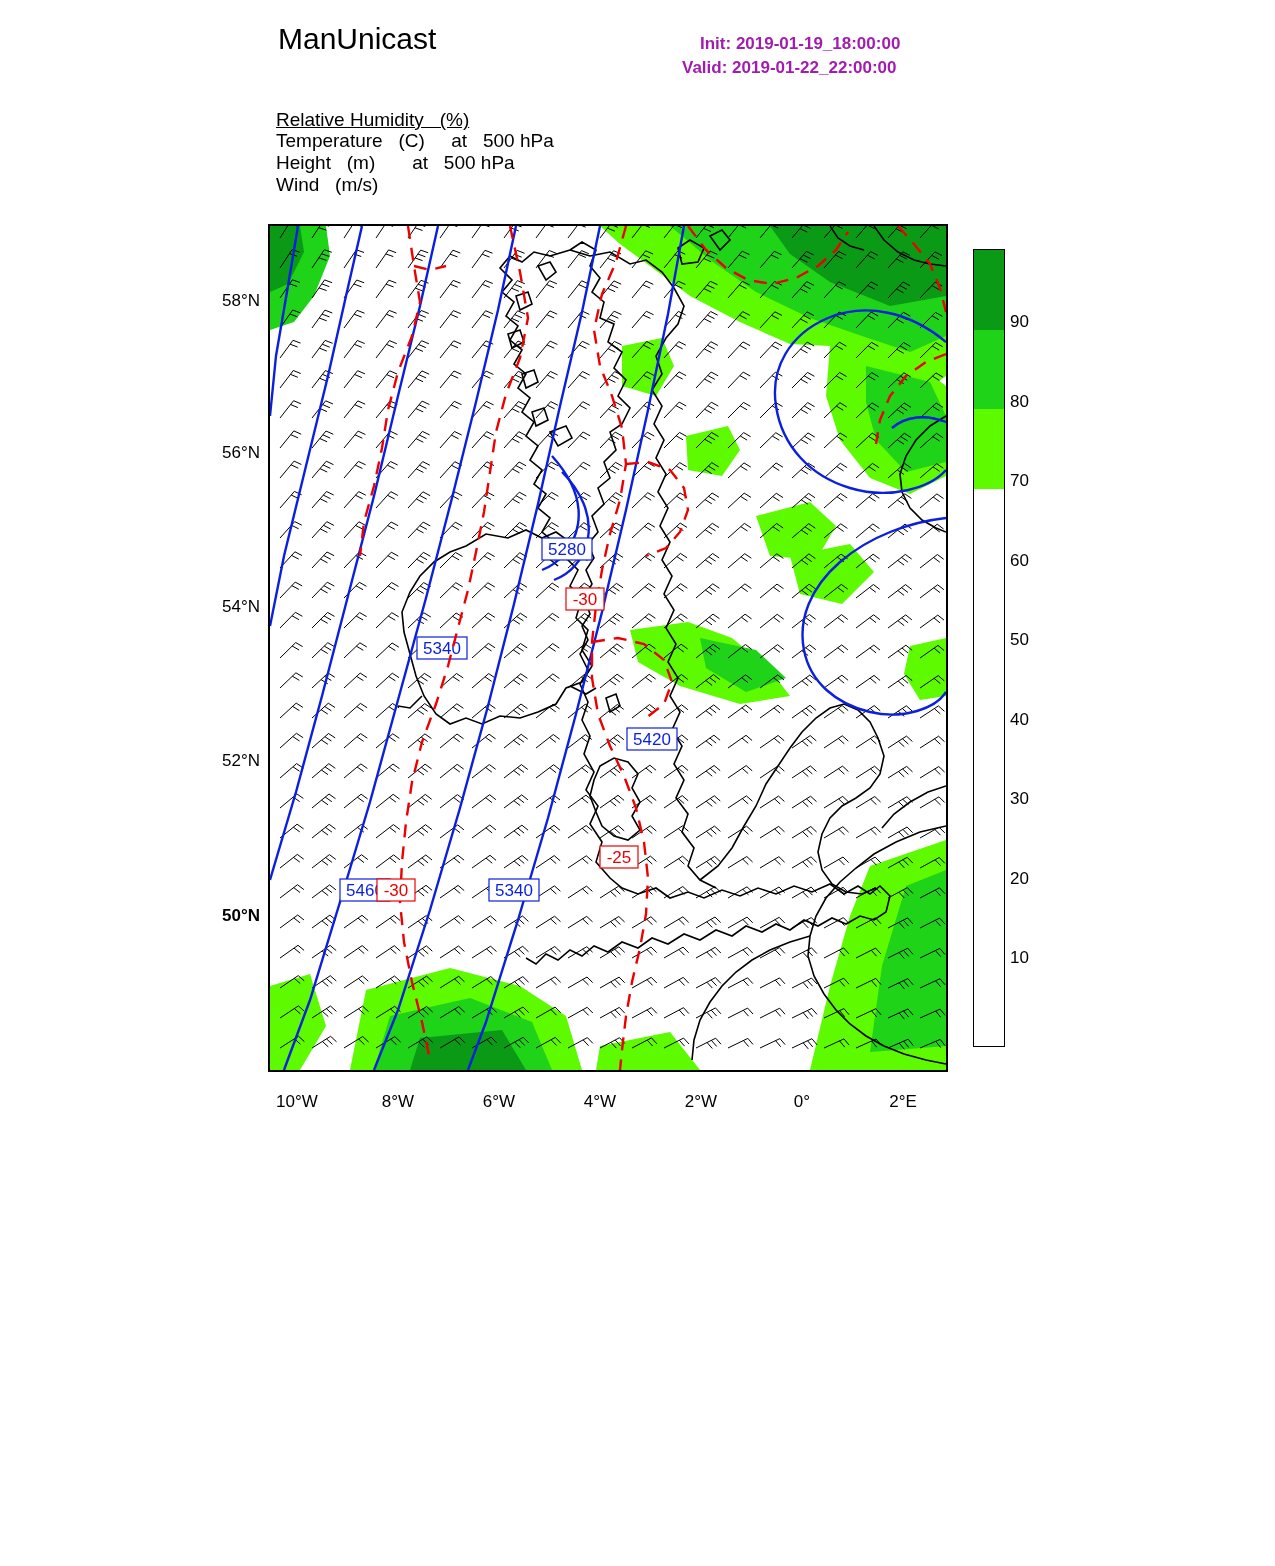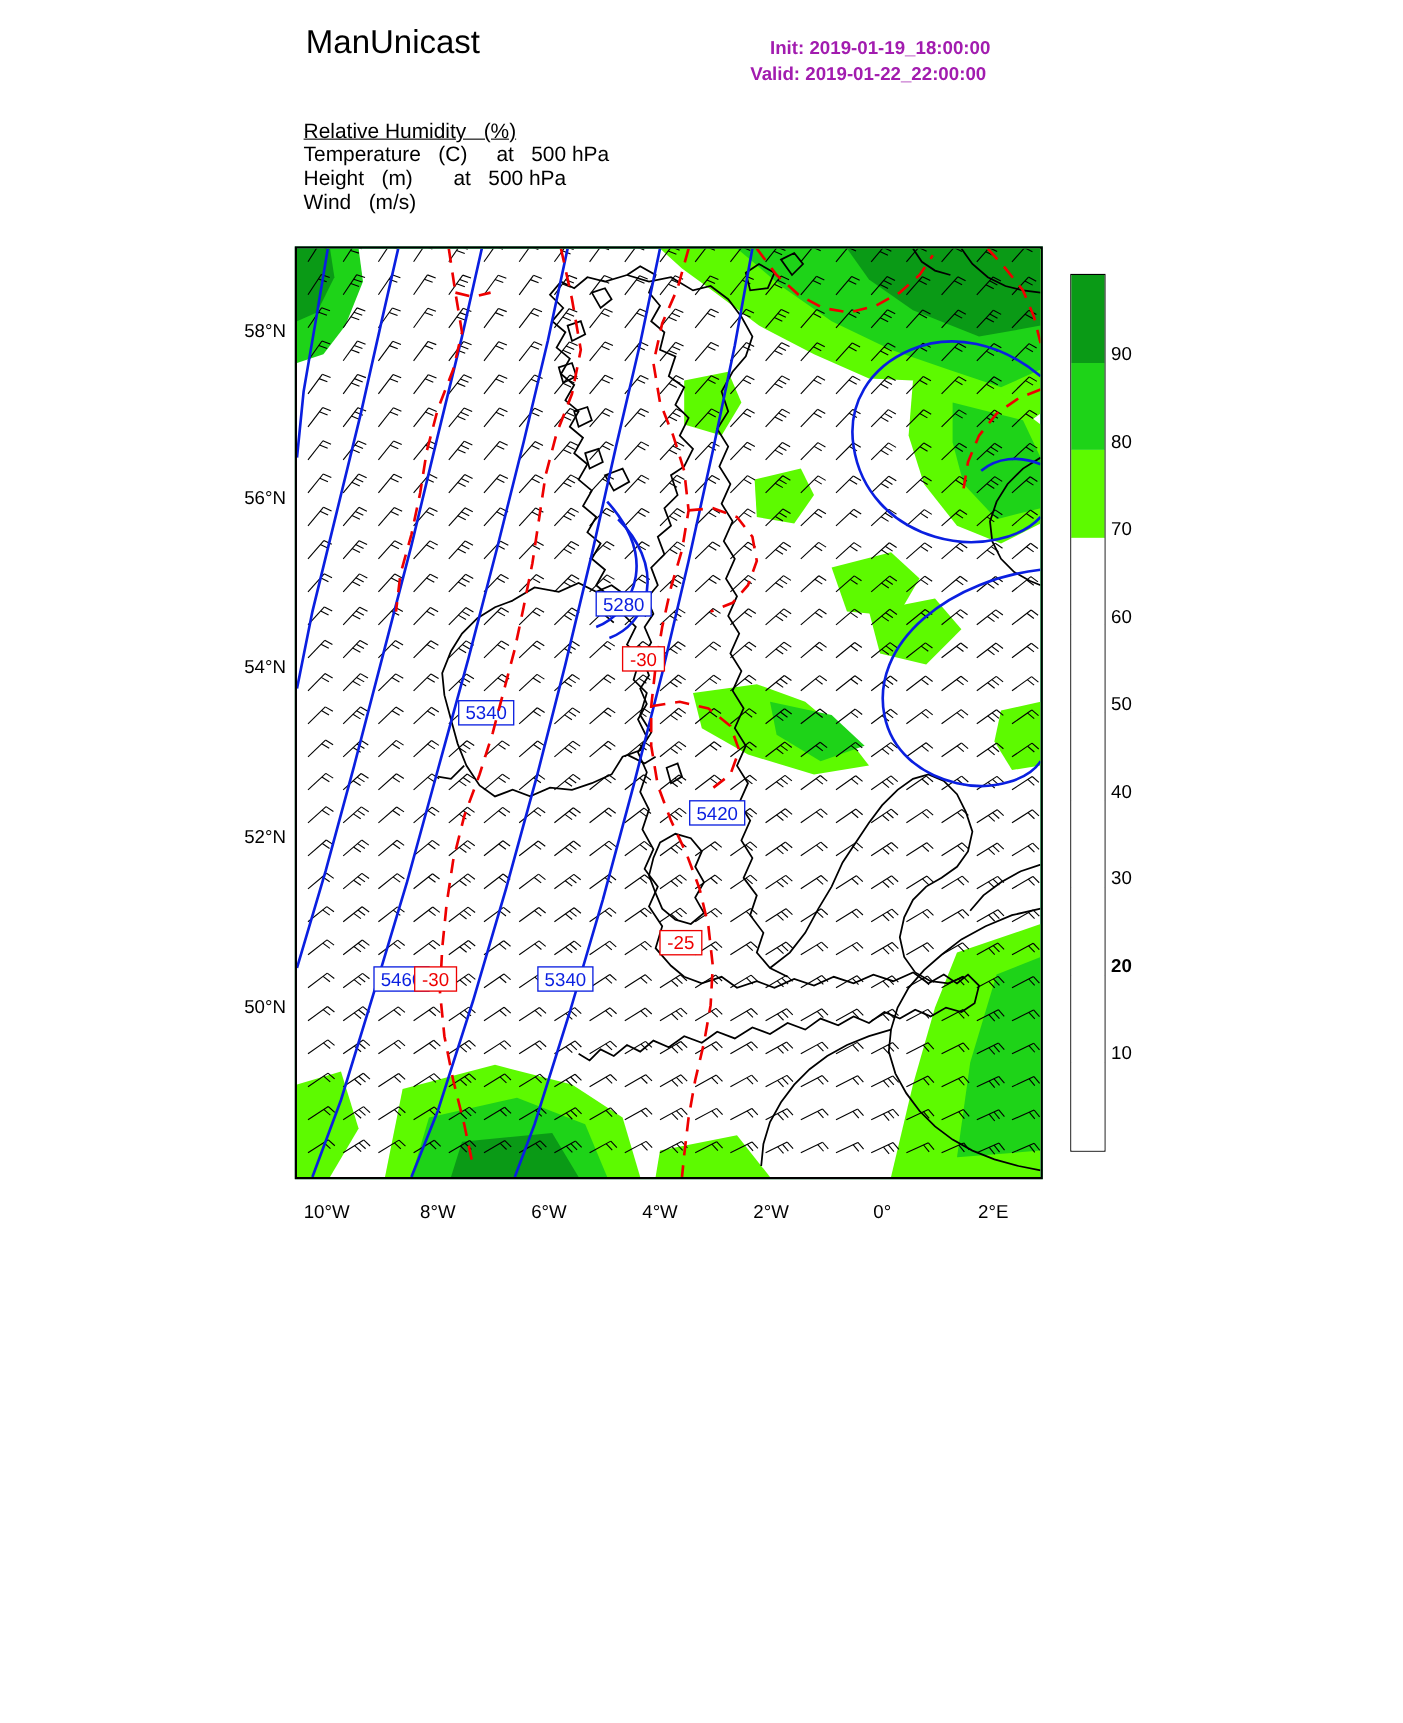--- a/index.html
+++ b/index.html
@@ -2245,21 +2245,21 @@
           </g>
         </g>
       </g>
     </svg>
   </div>
 
   <div class="tick-lat" style="left:190px; top:291px;">58°N</div>
   <div class="tick-lat" style="left:190px; top:443px;">56°N</div>
   <div class="tick-lat" style="left:190px; top:597px;">54°N</div>
   <div class="tick-lat" style="left:190px; top:751px;">52°N</div>
-  <div class="tick-lat" style="left:190px; top:906px;">50°N</div>
+  <div class="tick-lat" style="left:190px; top:906px;font-weight:bold;">50°N</div>
 
   <div class="tick-lon" style="left:267px; top:1092px;">10°W</div>
   <div class="tick-lon" style="left:368px; top:1092px;">8°W</div>
   <div class="tick-lon" style="left:469px; top:1092px;">6°W</div>
   <div class="tick-lon" style="left:570px; top:1092px;">4°W</div>
   <div class="tick-lon" style="left:671px; top:1092px;">2°W</div>
   <div class="tick-lon" style="left:772px; top:1092px;">0°</div>
   <div class="tick-lon" style="left:873px; top:1092px;">2°E</div>
 
   <div id="colorbar">
@@ -2274,17 +2274,17 @@
       <div class="cb-seg" style="height: 10%; background: rgb(255, 255, 255);"></div>
       <div class="cb-seg" style="height: 10%; background: rgb(255, 255, 255);"></div>
     </div>
   <div class="cb-label" style="top:312px;">90</div>
   <div class="cb-label" style="top:392px;">80</div>
   <div class="cb-label" style="top:471px;">70</div>
   <div class="cb-label" style="top:551px;">60</div>
   <div class="cb-label" style="top:630px;">50</div>
   <div class="cb-label" style="top:710px;">40</div>
   <div class="cb-label" style="top:789px;">30</div>
-  <div class="cb-label" style="top:869px;font-weight:bold;">20</div>
+  <div class="cb-label" style="top:869px;">20</div>
   <div class="cb-label" style="top:948px;">10</div>
 
 
 </div>
 
 </body></html>

